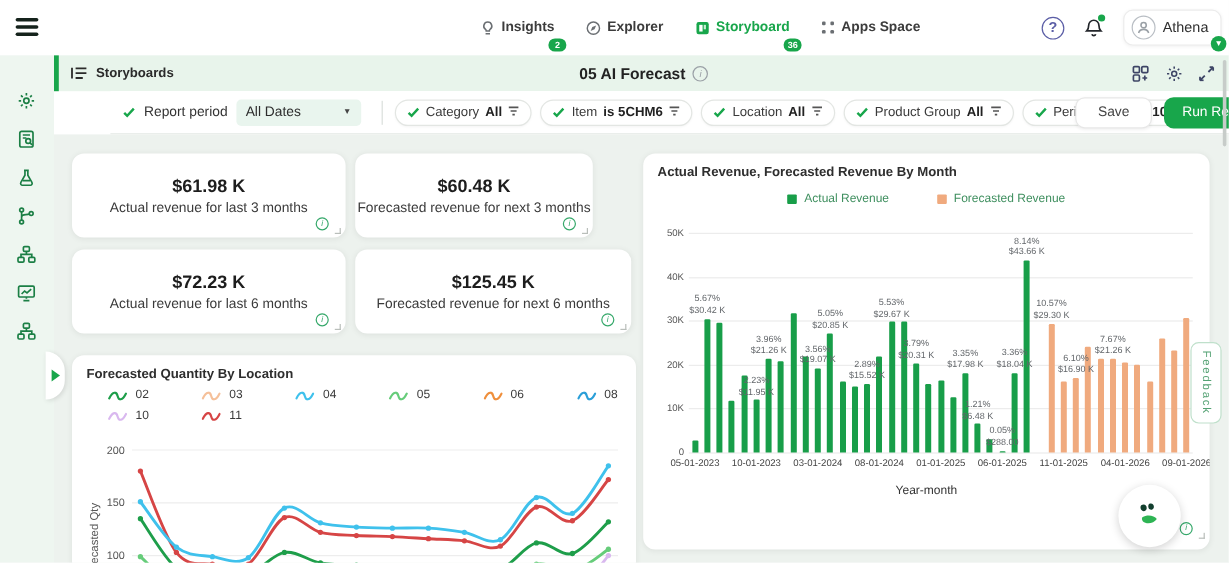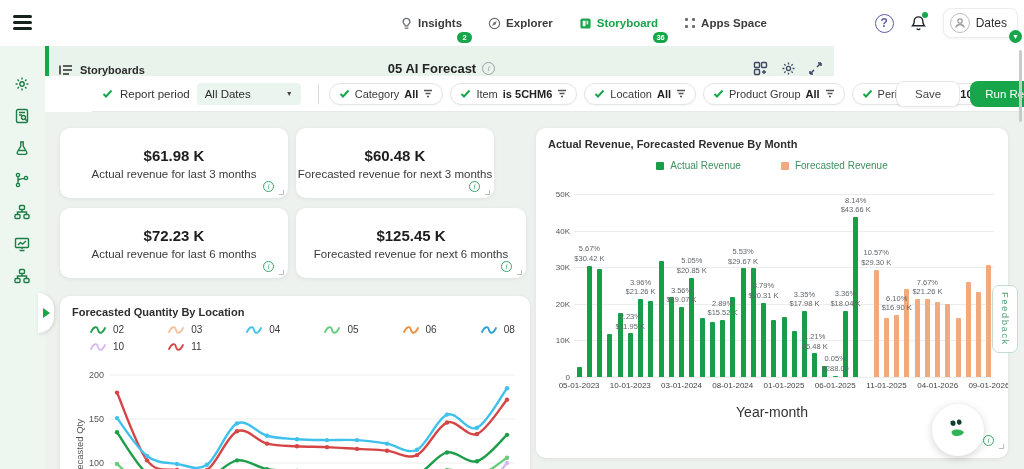--- a/index.html
+++ b/index.html
@@ -20,33 +20,33 @@
   .nav-right { position:absolute; right:6px; top:0; height:46px; display:flex; align-items:center; gap:16px; }
   .help-circle { width:19px; height:19px; border:1.8px solid #5b5ea6; border-radius:50%; color:#5b5ea6; font-size:12px; font-weight:bold; text-align:center; line-height:16px; cursor:pointer; }
   .bell-wrap { position:relative; cursor:pointer; }
   .bell-dot { position:absolute; right:-1px; top:-2px; width:6px; height:6px; background:#18a64b; border-radius:50%; }
   .user-chip { position:relative; display:flex; align-items:center; gap:6px; background:#fff; border:1px solid #ececec; border-radius:8px; padding:4px 10px 4px 6px; box-shadow:0 1px 3px rgba(0,0,0,.05); cursor:pointer; }
   .avatar { width:20px; height:20px; border-radius:50%; border:1.5px solid #b9bec4; display:flex; align-items:center; justify-content:center; }
   .user-name { font-size:12px; color:#2e2e2e; }
   .user-caret { position:absolute; right:-5px; bottom:-6px; width:13px; height:13px; background:#18a64b; border-radius:50%; color:#fff; font-size:7px; line-height:13px; text-align:center; }
 
   
-  .secbar { position:absolute; left:45px; top:46px; width:789px; height:30px; background:#e8f4eb; border-left:4px solid #18a64b; display:flex; align-items:flex-end; z-index:4; }
+  .secbar { position:absolute; left:45px; top:46px; width:979px; height:30px; background:#e8f4eb; border-left:4px solid #18a64b; display:flex; align-items:center; z-index:4; }
   .secbar-left { display:flex; align-items:center; gap:7px; margin-left:10px; font-size:11px; font-weight:bold; color:#2b2b2b; }
   .secbar-title-wrap { position:absolute; left:0; right:0; display:flex; justify-content:center; align-items:center; gap:6px; pointer-events:none; }
   .secbar-title { font-size:13px; font-weight:bold; color:#222; }
   .info-dot { width:13px; height:13px; border:1.2px solid #9aa0a6; border-radius:50%; color:#9aa0a6; font-size:8px; line-height:11px; text-align:center; font-style:italic; pointer-events:auto; }
   .secbar-icons { position:absolute; right:12px; display:flex; align-items:center; gap:13px; }
 
   
   .filterbar { position:absolute; left:45px; top:76px; width:979px; height:36px; background:#fff; border-bottom:1px solid #e5eae6; display:flex; align-items:center; z-index:4;margin-left:47px; }
   .fb-left { display:flex; align-items:center; gap:7px; margin-left:10px; font-size:11.5px; color:#333; }
   .dates-select { display:flex; align-items:center; justify-content:space-between; width:104px; background:#e9f5ee; border-radius:4px; padding:5px 8px; font-size:11.5px; color:#2d2d2d; cursor:pointer; }
   .fb-divider { width:1px; height:20px; background:#dadfdb; margin:0 10px; }
-  .pill { display:flex; align-items:center; gap:5px; border:1px solid #e3e6e3; border-radius:15px; background:#fff; box-shadow:0 1px 2px rgba(0,0,0,.04); padding:4px 9px; font-size:11px; color:#3a3a3a; margin-right:7px; cursor:pointer; white-space:nowrap; }
+  .pill { display:flex; gap:5px; border:1px solid #e3e6e3; border-radius:15px; background:#fff; box-shadow:0 1px 2px rgba(0,0,0,.04); padding:4px 9px; font-size:11px; color:#3a3a3a; margin-right:7px; cursor:pointer; white-space:nowrap; }
   .pill b { color:#222; }
   .fb-actions { position:absolute; right:12px; display:flex; align-items:center; gap:10px; }
   .btn-save { background:#fff; border:1px solid #e7e7e7; border-radius:8px; padding:6px 18px; font-size:11.5px; color:#444; box-shadow:0 1px 3px rgba(0,0,0,.06); cursor:pointer; }
   .btn-run { background:#18a64b; border:none; border-radius:8px; padding:7px 15px; font-size:11.5px; color:#fff; cursor:pointer; }
 
   
   .sidebar { position:absolute; left:0; top:46px; width:45px; height:423px; background:#eef6f0; z-index:3; }
   .side-icon { position:absolute; left:14px; cursor:pointer; }
   .side-expander { position:absolute; left:38px; top:247px; width:16px; height:40px; background:#fff; border-radius:0 20px 20px 0; box-shadow:1px 1px 4px rgba(0,0,0,.12); z-index:4; display:flex; align-items:center; justify-content:center; cursor:pointer; }
   .side-expander .tri { width:0; height:0; border-left:7px solid #18a64b; border-top:5px solid transparent; border-bottom:5px solid transparent; }
@@ -66,21 +66,21 @@
   .bar-card { left:491px; top:16px; width:472px; height:330px; overflow:hidden; }
   .bar-legend { position:absolute; left:0; right:0; top:32px; display:flex; justify-content:center; gap:40px; }
   .legend-item { display:flex; align-items:center; gap:6px; font-size:10px; color:#3f8f5f; cursor:pointer; }
   .legend-swatch { width:8px; height:8px; border-radius:1px; }
   .bar-plot { position:absolute; left:38px; top:66px; width:420px; height:183px; }
   .gridline { position:absolute; left:0; right:0; height:1px; background:#ececec; }
   .ytick { position:absolute; right:424px; transform:translateY(-50%); font-size:8px; color:#555; white-space:nowrap; }
   .bar { position:absolute; bottom:0; width:5px; border-radius:1px 1px 0 0; cursor:pointer; }
   .bar-label { position:absolute; width:60px; text-align:center; font-size:7.5px; color:#62666a; line-height:1.3; z-index:2; pointer-events:none; }
   .xtick { position:absolute; top:253px; transform:translateX(-50%); font-size:8px; color:#444; white-space:nowrap; }
-  .xaxis-title { position:absolute; left:0; right:0; top:276px; text-align:center; font-size:14px; color:#333; }
+  .xaxis-title { position:absolute; left:0; right:0; top:276px; text-align:center; font-size:10px; color:#333; }
 
   
   .line-card { left:15px; top:184px; width:470px; height:290px; overflow:hidden; }
   .line-legend-rows { position:absolute; left:30px; top:28px; right:14px; }
   .line-legend-row { display:flex; align-items:flex-end; gap:44px; margin-bottom:6px; }
   .lg-item { display:flex; align-items:center; gap:7px; font-size:10px; color:#3a3a3a; cursor:pointer; }
   .lg-pagination { margin-left:auto; font-size:9px; color:#8a8a8a; display:flex; align-items:center; gap:3px; }
   .lg-pagination .pg-up { color:#9a9a9a; cursor:pointer; }
   .lg-pagination .pg-down { color:#4a4a4a; cursor:pointer; }
   .line-ylabel { position:absolute; left:-26px; top:150px; transform:rotate(-90deg); font-size:9.5px; color:#555; width:90px; text-align:center; }
@@ -156,21 +156,21 @@
         </svg>
       <span class="bell-dot"></span>
     </div>
     <div class="user-chip">
       <span class="avatar">
         <svg width="12" height="12" viewBox="0 0 12 12" fill="none" stroke="#9aa0a6" stroke-width="1.3">
             <circle cx="6" cy="4" r="2.2"></circle>
             <path d="M1.8 10.5c.7-2.2 2.4-3 4.2-3s3.5.8 4.2 3"></path>
           </svg>
       </span>
-      <span class="user-name">Dates</span>
+      <span class="user-name">Athena</span>
       <span class="user-caret">▼</span>
     </div>
   </div>
 </div>
 
 <div class="secbar">
   <div class="secbar-left">
     <span>
       <svg width="14" height="12" viewBox="0 0 14 12" stroke="#2b2b2b" stroke-width="1.5" fill="none">
           <path d="M1 1.5v9M4 2h9M4 6h9M4 10h6"></path>

